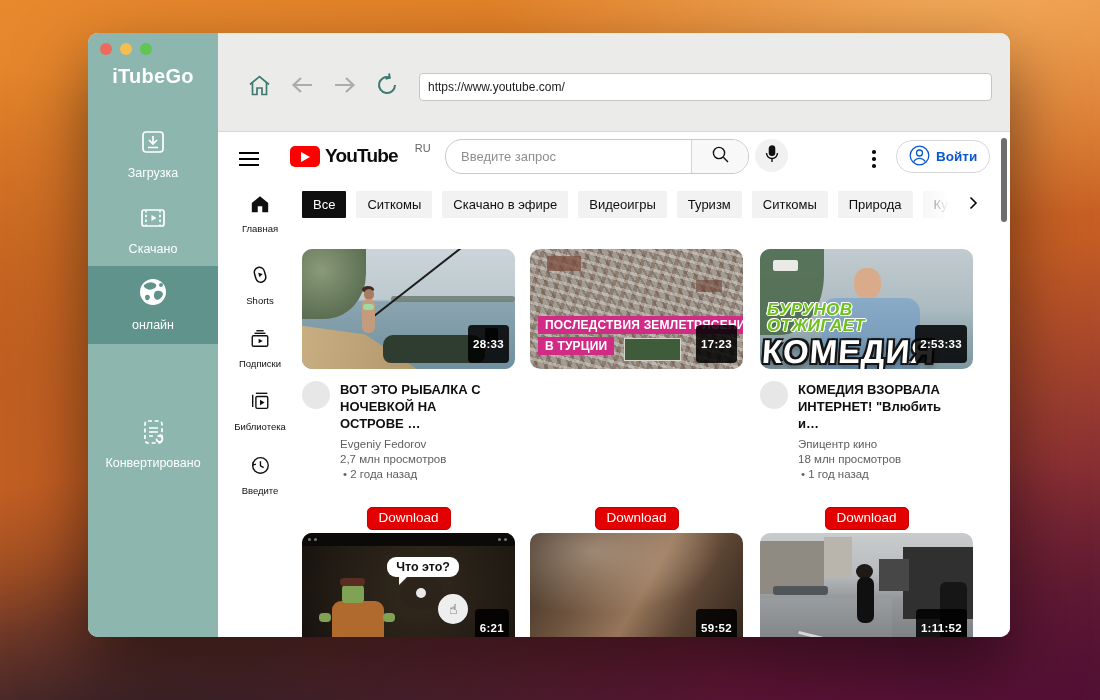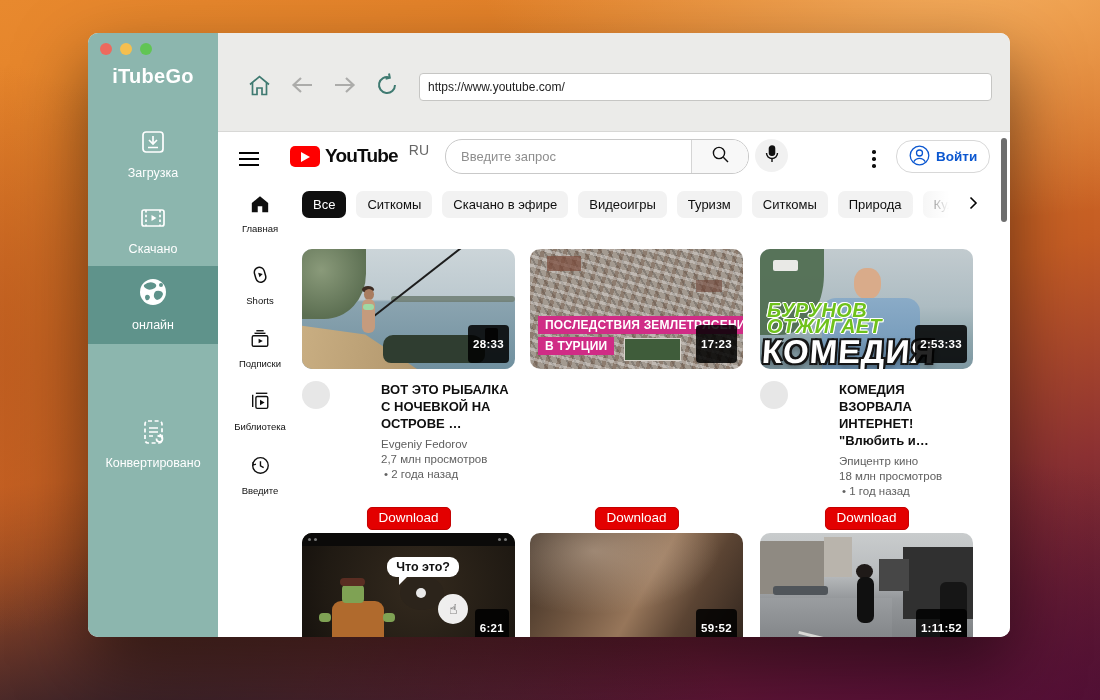--- a/index.html
+++ b/index.html
@@ -31,55 +31,55 @@
     font-size:12px;padding:0 8px;color:#1c1c1c;outline:none;margin-left:4px;}
   .content{position:relative;flex:1;background:#fff;overflow:hidden;}
   
   .hamburger{position:absolute;left:21px;top:16px;width:20px;cursor:pointer;}
   .hamburger div{height:2px;background:#030303;margin:4px 0;}
   .yt-logo{position:absolute;left:72px;top:12px;display:flex;align-items:flex-start;cursor:pointer;}
   .yt-badge{width:30px;height:21px;background:#ff0000;border-radius:5px;position:relative;margin-top:2px;}
   .yt-badge:after{content:"";position:absolute;left:11px;top:5.5px;border-left:9px solid #fff;
     border-top:5px solid transparent;border-bottom:5px solid transparent;}
   .yt-word{font-size:19px;font-weight:bold;color:#0c0c0c;letter-spacing:-.8px;margin-left:5px;margin-top:1px;}
-  .yt-region{font-size:14px;color:#666;margin-left:11px;margin-top:-2px;}
+  .yt-region{font-size:11px;color:#666;margin-left:17px;margin-top:-2px;}
   .search-pill{position:absolute;left:227px;top:7px;width:302px;height:33px;border:1px solid #c9c9c9;
     border-radius:17px;display:flex;overflow:hidden;background:#fff;}
   .search-input{flex:1;border:none;outline:none;padding:0 0 0 15px;font-size:13px;color:#111;background:transparent;}
   .search-input::placeholder{color:#8e8e8e;}
   .search-btn{width:56px;background:#f8f8f8;border-left:1px solid #d5d5d5;display:flex;align-items:center;justify-content:center;cursor:pointer;}
   .mic-btn{position:absolute;left:537px;top:7px;width:33px;height:33px;border-radius:50%;background:#f1f1f1;
     display:flex;align-items:center;justify-content:center;cursor:pointer;}
   .kebab{position:absolute;left:650px;top:14px;display:flex;flex-direction:column;gap:3.5px;padding:4px;cursor:pointer;}
   .kebab i{width:3.5px;height:3.5px;background:#0f0f0f;border-radius:50%;}
   .signin-btn{position:absolute;left:678px;top:8px;height:31px;padding:0 12px;border:1px solid #d8d8d8;
     border-radius:16px;display:flex;align-items:center;gap:6px;background:#fff;color:#0b57d0;
     font-size:13.5px;font-weight:600;cursor:pointer;}
   .scroll-thumb{position:absolute;right:3px;top:6px;width:6px;height:84px;border-radius:3px;background:#6e6e6e;cursor:grab;}
   
   .chips{position:absolute;left:84px;top:59px;width:658px;height:28px;display:flex;gap:10px;overflow:hidden;}
-  .chip{height:27px;line-height:27px;padding:0 11px;border-radius:7px;background:#f2f2f2;
+  .chip{height:27px;line-height:27px;padding:0 11px;border-radius:1px;background:#f2f2f2;
     font-size:13px;font-weight:500;color:#0f0f0f;white-space:nowrap;cursor:pointer;}
   .chip.selected{background:#0f0f0f;color:#fff;}
   .chips-fade{position:absolute;left:692px;top:59px;width:52px;height:28px;
     background:linear-gradient(90deg,rgba(255,255,255,0),#fff 75%);}
   .chips-next{position:absolute;left:742px;top:60px;width:26px;height:26px;display:flex;align-items:center;justify-content:center;cursor:pointer;}
   
   .yt-nav-item{position:absolute;left:0;width:84px;text-align:center;cursor:pointer;}
   .yt-nav-item .n-label{display:block;font-size:9.5px;color:#0f0f0f;margin-top:5px;}
   .nv-1{top:62px}.nv-2{top:131px}.nv-3{top:196px}.nv-4{top:259px}.nv-5{top:322px}
   
   .card{position:absolute;width:213px;}
   .c-1{left:84px;top:117px}.c-2{left:312px;top:117px}.c-3{left:542px;top:117px}
   .c-4{left:84px;top:375px}.c-5{left:312px;top:375px}.c-6{left:542px;top:375px}
   .thumb{position:relative;width:213px;height:120px;border-radius:10px;overflow:hidden;cursor:pointer;}
   .r2 .thumb{margin-top:26px;}
   .duration{position:absolute;right:6px;bottom:6px;background:rgba(0,0,0,.85);color:#fff;
     font-size:11.5px;font-weight:600;padding:13px 5px;border-radius:4px;letter-spacing:.3px;}
-  .meta{display:flex;margin-top:12px;position:relative;gap:41px;}
+  .meta{display:flex;margin-top:12px;position:relative;}
   .avatar{width:28px;height:28px;border-radius:50%;background:#e7e7e7;flex:none;}
   .meta-text{margin-left:10px;width:160px;}
   .v-title{font-size:13px;line-height:17px;font-weight:bold;color:#0f0f0f;}
   .v-channel{font-size:11.5px;color:#606060;margin-top:6px;}
   .v-views{font-size:11.5px;color:#606060;margin-top:3px;}
   .v-age{font-size:11.5px;color:#606060;margin-top:3px;padding-left:3px;}
   .meta-kebab{position:absolute;right:2px;top:2px;display:flex;flex-direction:column;gap:3px;cursor:pointer;}
   .meta-kebab i{width:3px;height:3px;background:#0f0f0f;}
   .dl-btn{position:absolute;top:0;left:50%;transform:translateX(-50%);background:#e30000;border:1px solid #c40000;
     color:#fff;font-size:13.5px;padding:2px 11px 4px;border-radius:5px;cursor:pointer;white-space:nowrap;}
@@ -112,21 +112,21 @@
   .t2 .tag2{position:absolute;left:8px;bottom:14px;}
   .pink-tag{display:inline-block;background:#d02c86;color:#fff;font-size:12px;font-weight:800;
     padding:2px 7px;letter-spacing:.2px;white-space:nowrap;}
   
   .t3{background:linear-gradient(180deg,#c2cbcf 0%,#adbcc2 48%,#8fa6ad 74%,#7e98a2 100%);}
   .t3 .hill{position:absolute;left:0;top:0;width:30%;height:72%;border-radius:0 0 70% 0;background:#4e6b4f;opacity:.92;}
   .t3 .villa{position:absolute;left:6%;top:9%;width:12%;height:9%;background:#e9e9e6;border-radius:2px;}
   .t3 .mhead{position:absolute;left:44%;top:16%;width:27px;height:31px;border-radius:45%;background:#d9ab8a;}
   .t3 .mshirt{position:absolute;left:29%;top:41%;width:46%;height:60%;border-radius:14px 14px 0 0;
     background:linear-gradient(#8aabc7,#6d94b5);}
-  .t3 .gtag{position:absolute;left:7px;top:44%;font-size:20px;font-weight:900;font-style:italic;
+  .t3 .gtag{position:absolute;left:7px;top:44%;font-size:17px;font-weight:900;font-style:italic;
     color:#6fc21c;line-height:16px;letter-spacing:.3px;
     text-shadow:1px 0 #fff,-1px 0 #fff,0 1px #fff,0 -1px #fff,1px 1px #fff,-1px -1px #fff;}
   .t3 .bigword{position:absolute;left:2px;bottom:-2px;font-size:33px;font-weight:900;color:#fff;
     letter-spacing:1px;transform:skewX(-4deg);
     text-shadow:2px 2px 0 #151515,-2px 2px 0 #151515,2px -2px 0 #151515,-2px -2px 0 #151515,0 4px 7px rgba(0,0,0,.55);}
   
   .t4{background:radial-gradient(circle at 55% 45%,#342a1e 0%,#201a13 70%,#14100c 100%);}
   .t4 .bar{position:absolute;left:0;top:0;right:0;height:13px;background:#0b0a09;}
   .t4 .bar i{position:absolute;top:5px;width:3px;height:3px;border-radius:50%;background:#777;}
   .t4 .bubble{position:absolute;left:40%;top:20%;background:#fff;border-radius:9px;

